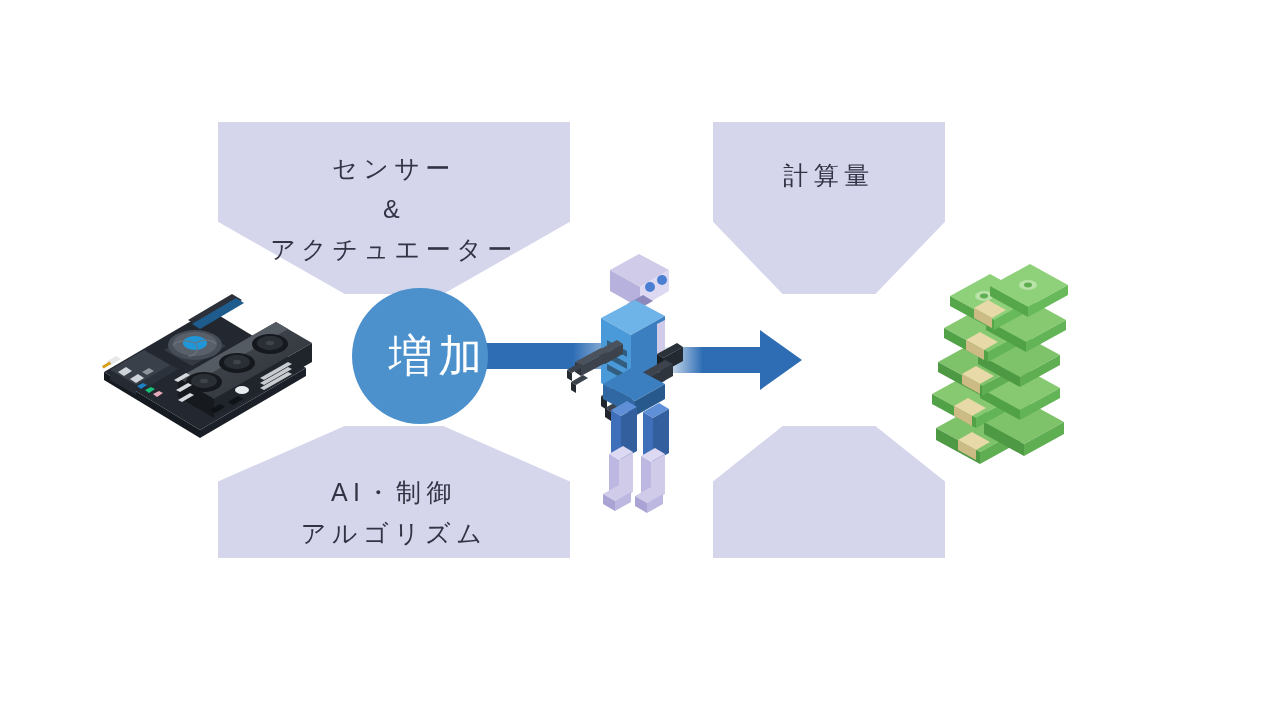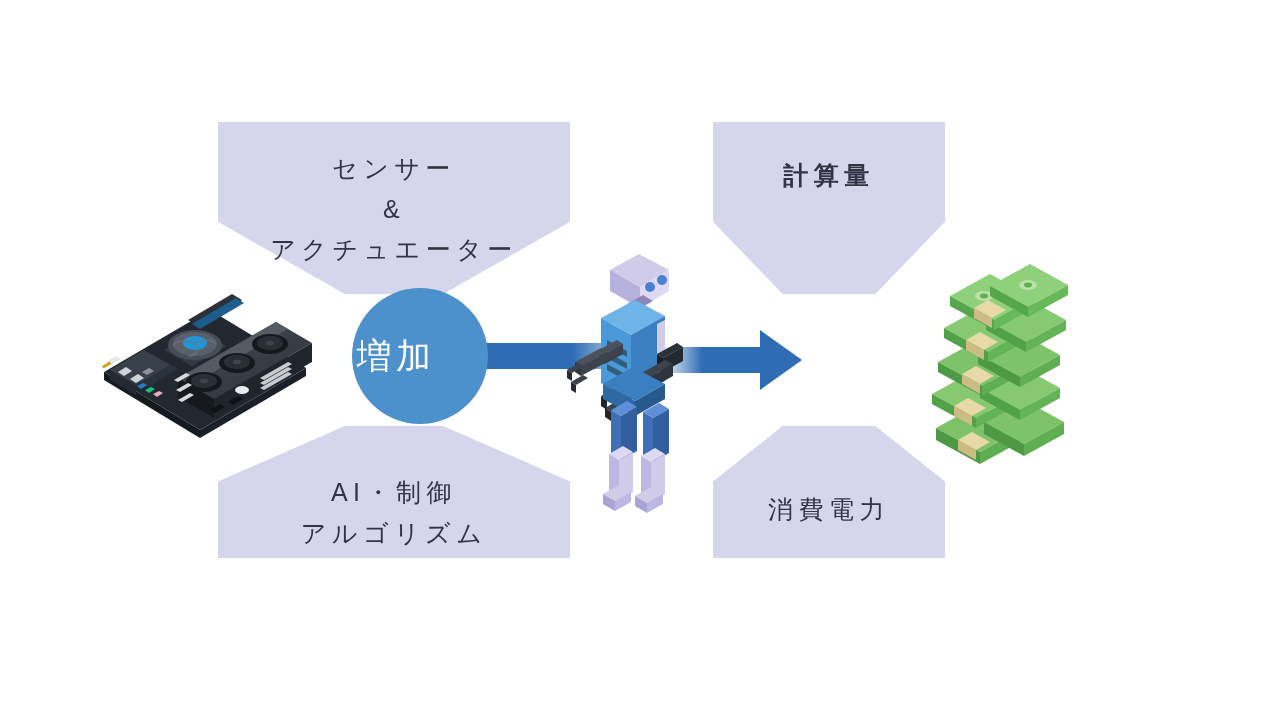--- a/index.html
+++ b/index.html
@@ -49,37 +49,37 @@
     text-align: center;
     color: #333344;
     letter-spacing: 0.22em;
     line-height: 1.62;
     white-space: pre-line;
     font-size: 25px;
     pointer-events: none;
   }
   .lbl-tl { left: 218px; top: 133px; width: 352px; margin-top: 15px; }
   .lbl-bl { left: 218px; top: 472px; width: 352px; }
-  .lbl-tr { left: 713px; top: 155px; width: 232px; font-weight: bold; }
+  .lbl-tr { left: 713px; top: 155px; width: 232px; }
   .lbl-br { left: 713px; top: 489px; width: 232px; }
 
   
   .arrow-svg { position: absolute; }
   #arrow-left-svg  { left: 455px; top: 326px; }
   #arrow-right-svg { left: 660px; top: 326px; }
 
   
   .node-circle {
     position: absolute;
     border-radius: 50%;
     display: flex;
     align-items: center;
-    justify-content: flex-start;
+    justify-content: flex-end;
     color: #ffffff;
-    font-size: 35px;
+    font-size: 44px;
     letter-spacing: 0.13em;
     text-indent: 0.13em;
     font-family: Liberation Mono, monospace;
   }
   #circle-increase {
     left: 352px; top: 288px;
     width: 136px; height: 136px;
     background: #4c90cc;
   }
   #circle-expand {
@@ -350,15 +350,14 @@
       </g>
     </svg>
   </div>
 
   <div class="panel-label lbl-tl">センサー
 &amp;
 アクチュエーター</div>
   <div class="panel-label lbl-bl">AI・制御
 アルゴリズム</div>
   <div class="panel-label lbl-tr">計算量</div>
-  <div class="panel-label lbl-br">消費電力</div>
 
 </div>
 
 </body></html>

